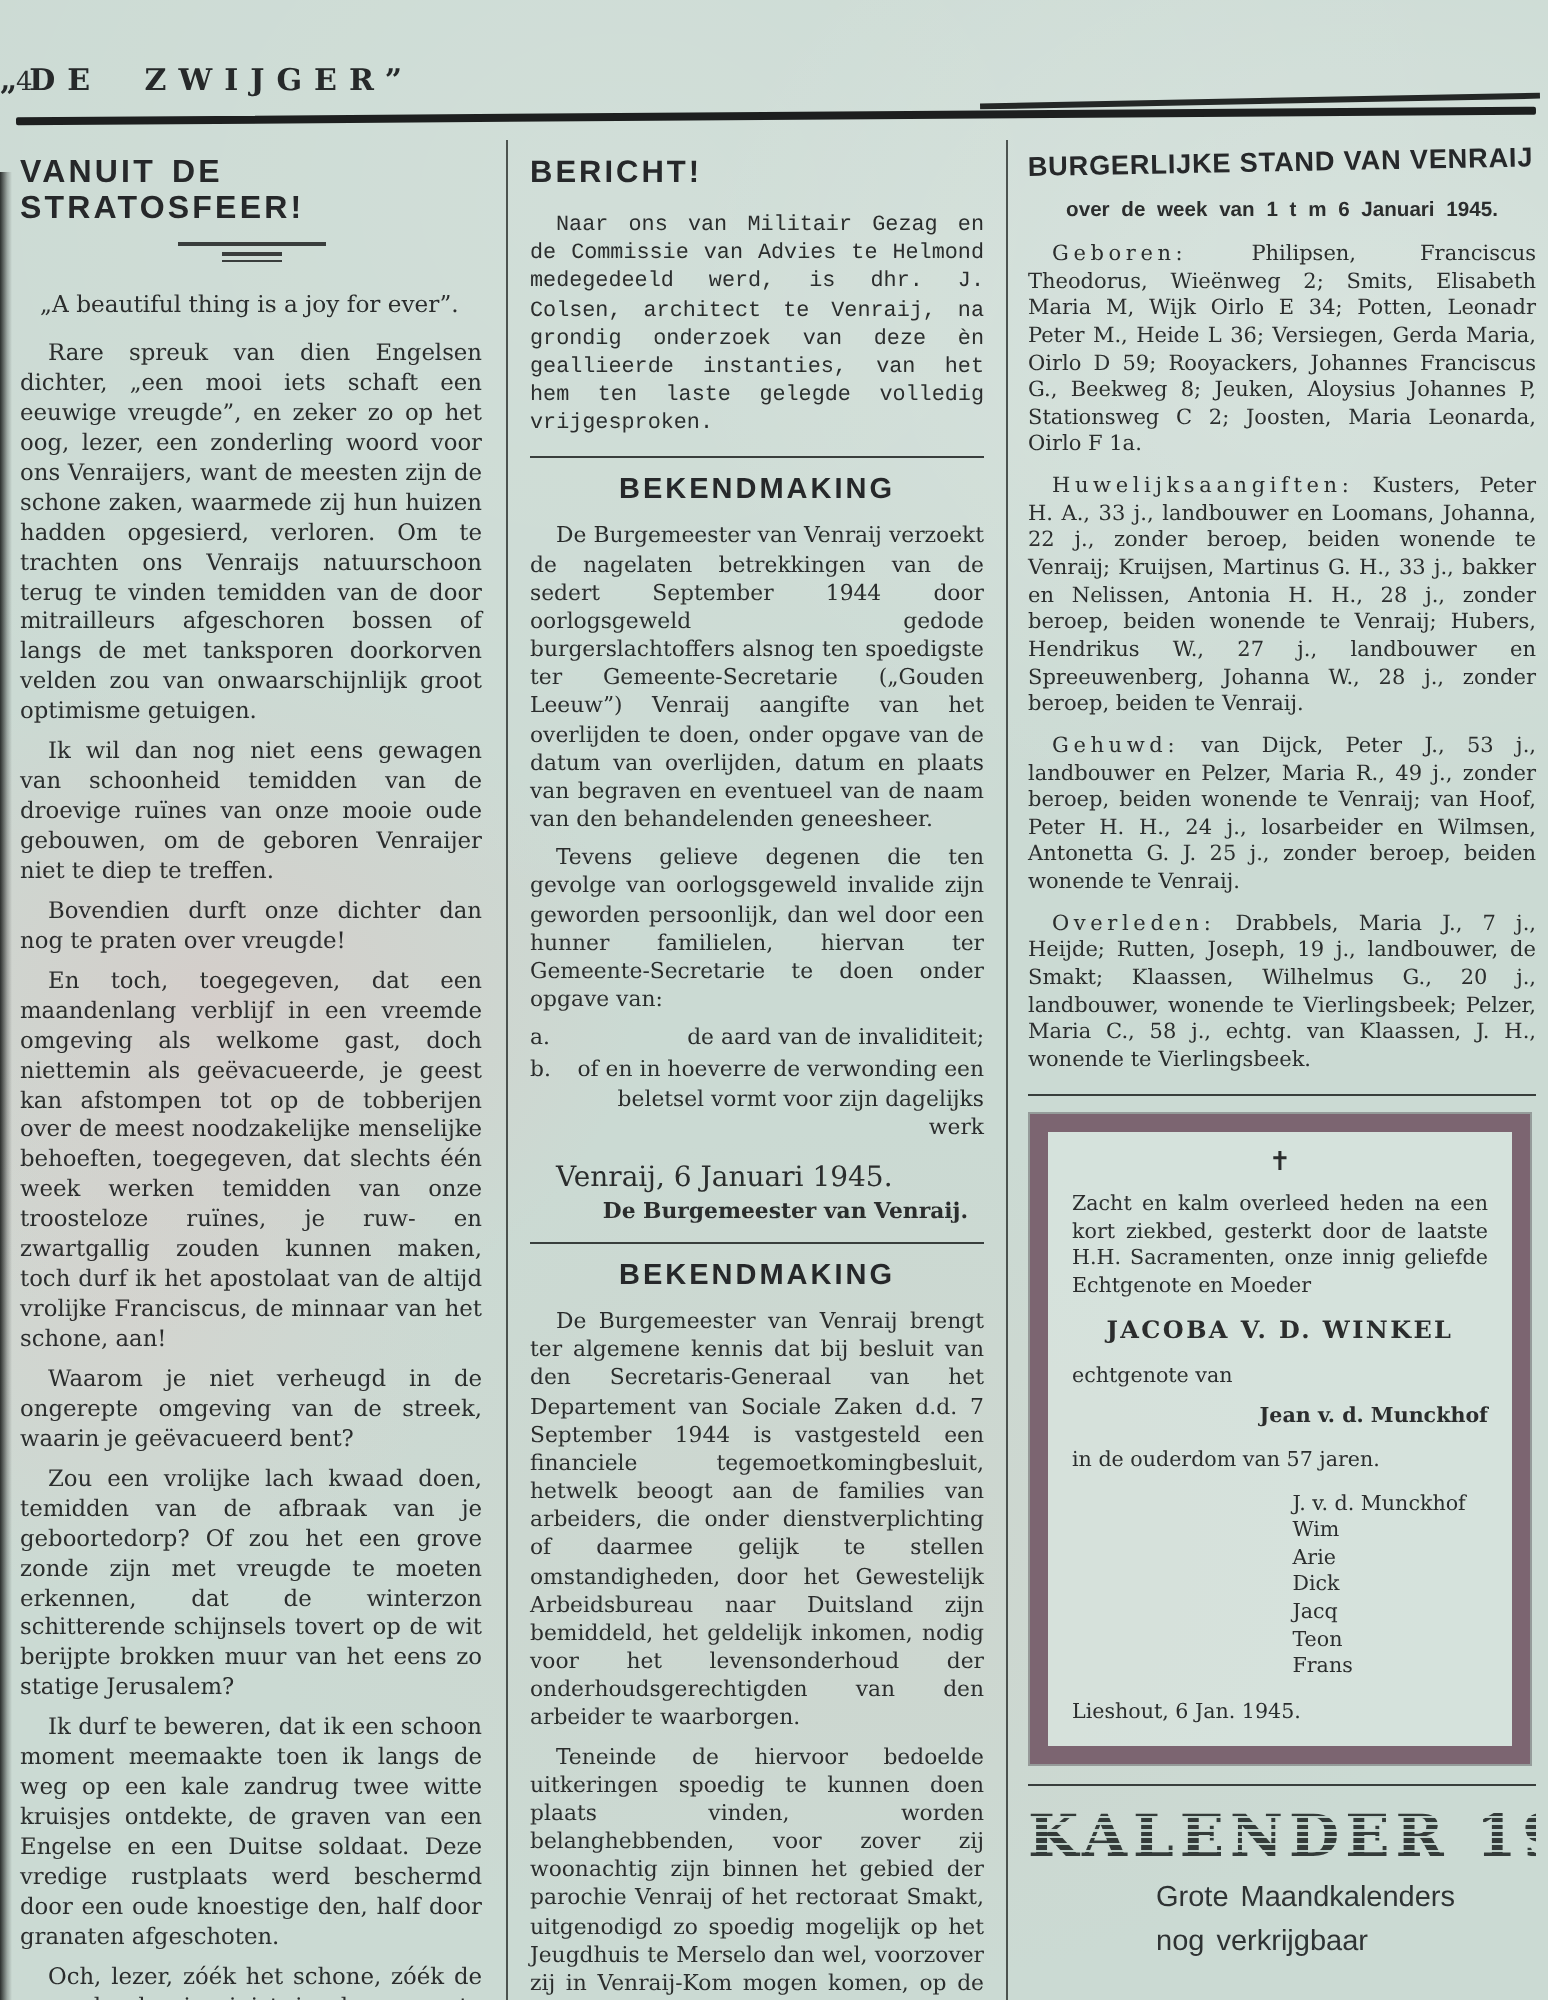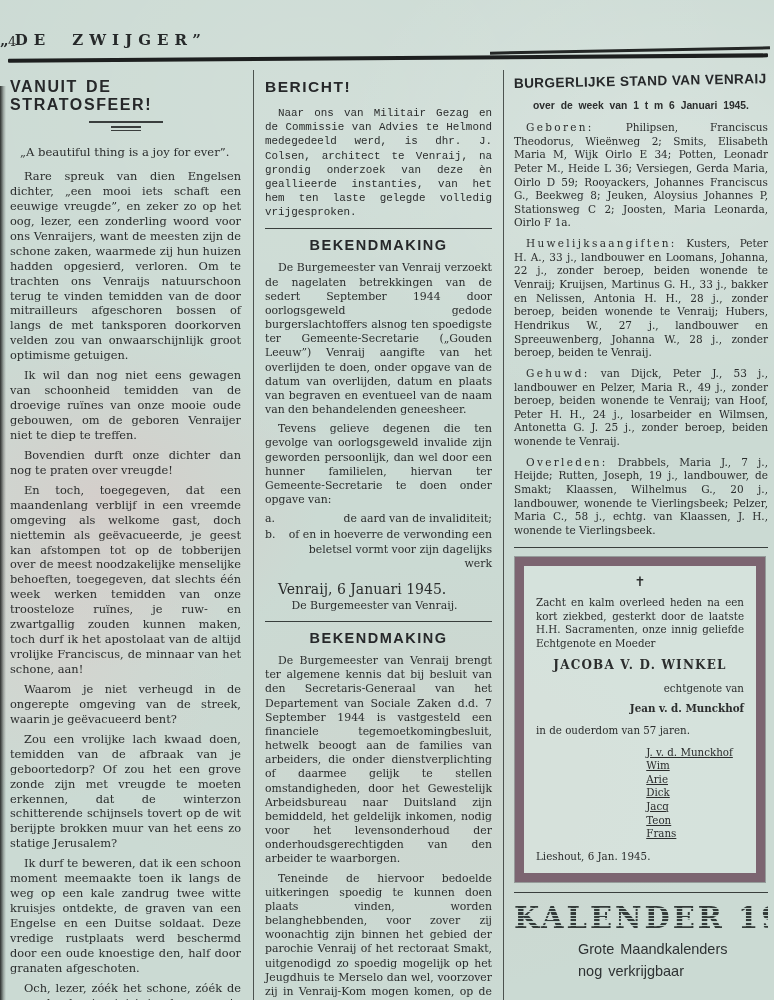--- a/index.html
+++ b/index.html
@@ -56,43 +56,43 @@
   .body-par{font-size:11.4px;line-height:1.31;text-align:justify;text-indent:14px;margin:0 0 5px;}
 
   .col2-title{font-size:15.5px;letter-spacing:1.5px;margin-top:6px;}
   .c2-par{font-size:10.9px;line-height:1.3;text-align:justify;text-indent:13px;margin:0 0 5px;}
   .sep{border:none;border-top:1.6px solid rgba(40,44,43,0.9);margin:9px 0 8px;}
   .bekend-title{text-align:center;font-size:14.5px;letter-spacing:1.5px;margin:4px 0 8px;}
   .abc-row{display:flex;font-size:10.9px;line-height:1.3;margin:0 0 2px;}
   .abc-marker{width:20px;flex:0 0 20px;}
   .abc-text{flex:1;text-align:right;}
   .dateline{font-size:14px;margin:10px 0 2px;text-indent:13px;}
-  .sig-right{font-size:10.9px;text-align:center;padding-right:8px;margin:0 0 2px;}
+  .sig-right{font-size:10.9px;text-align:right;padding-right:8px;margin:0 0 2px;font-weight:bold;}
 
   .col3-title{font-size:13.6px;letter-spacing:0.4px;transform:rotate(-1.1deg);transform-origin:left bottom;margin-top:4px;white-space:nowrap;}
   .col3-sub{font-family:"Liberation Sans", sans-serif;font-weight:bold;font-size:10.3px;text-align:center;margin:9px 0 10px;word-spacing:3px;}
   .record{font-size:10.5px;line-height:1.3;text-align:justify;text-indent:12px;margin:0 0 7px;}
   .record-label{letter-spacing:0.22em;}
 
   
   .obituary{
     border:9px solid #7c6571;
     outline:1px solid rgba(50,40,50,0.35);
     background:rgba(222,233,227,0.55);
     margin:9px 3px 10px 1px;
     padding:8px 12px 10px;
     font-size:10.3px;line-height:1.3;
   }
   .cross{text-align:center;font-size:13px;margin:0 0 6px;}
   .obit-intro{text-align:justify;margin:0 0 8px;}
   .obit-name{text-align:center;font-weight:bold;font-size:12px;letter-spacing:1.2px;margin:8px 0 8px;}
-  .obit-relation{text-align:right;margin:0 0 7px;}
+  .obit-relation{text-align:left;margin:0 0 7px;}
   .obit-spouse{text-align:right;font-weight:bold;margin:0 0 9px;}
   .obit-age{margin:0 0 8px;}
-  .mourners{margin-left:53%;line-height:1.32;text-decoration:underline;}
+  .mourners{margin-left:53%;line-height:1.32;}
   .evac{margin-top:10px;}
   .obit-dateline{margin-top:9px;}
 
   
   .kalender-title{
     font-family:"DejaVu Serif", serif;font-weight:800;font-size:29px;letter-spacing:3px;
     color:#363d3b;margin:6px 0 2px;white-space:nowrap;
   }
   @supports ((-webkit-background-clip:text) or (background-clip:text)){
     .kalender-title{

